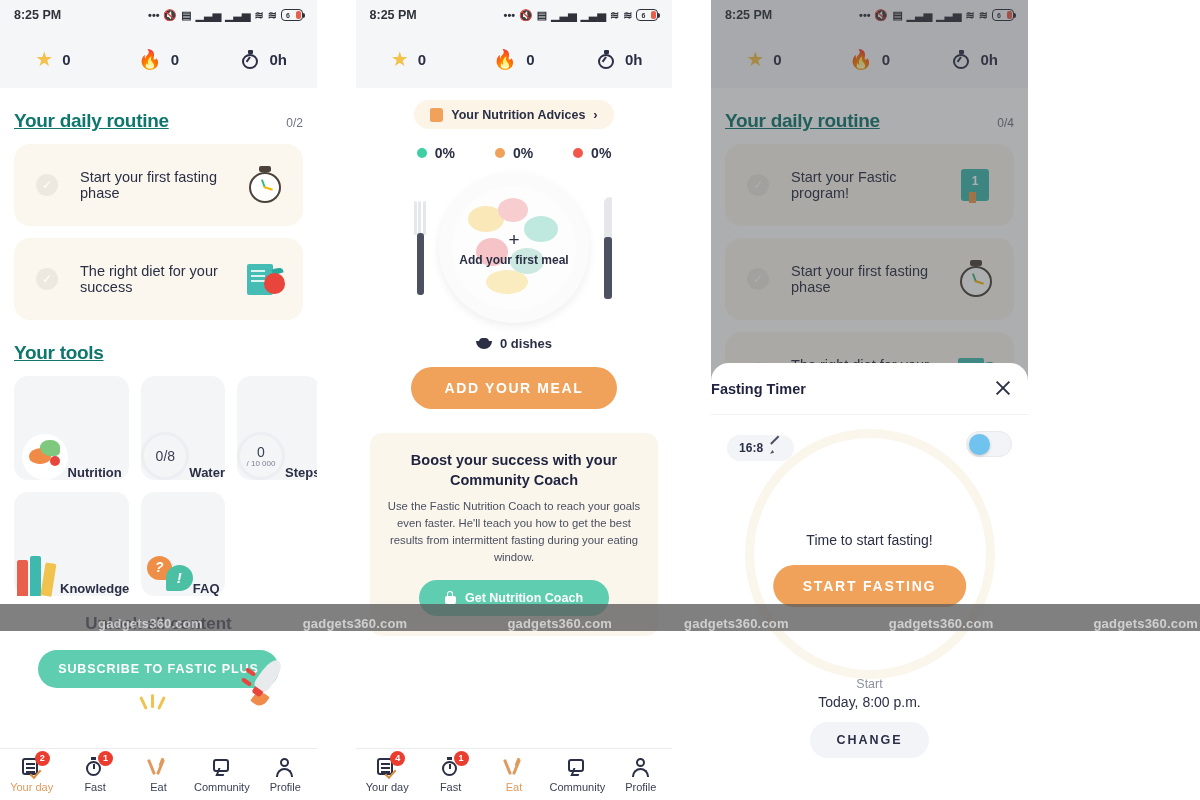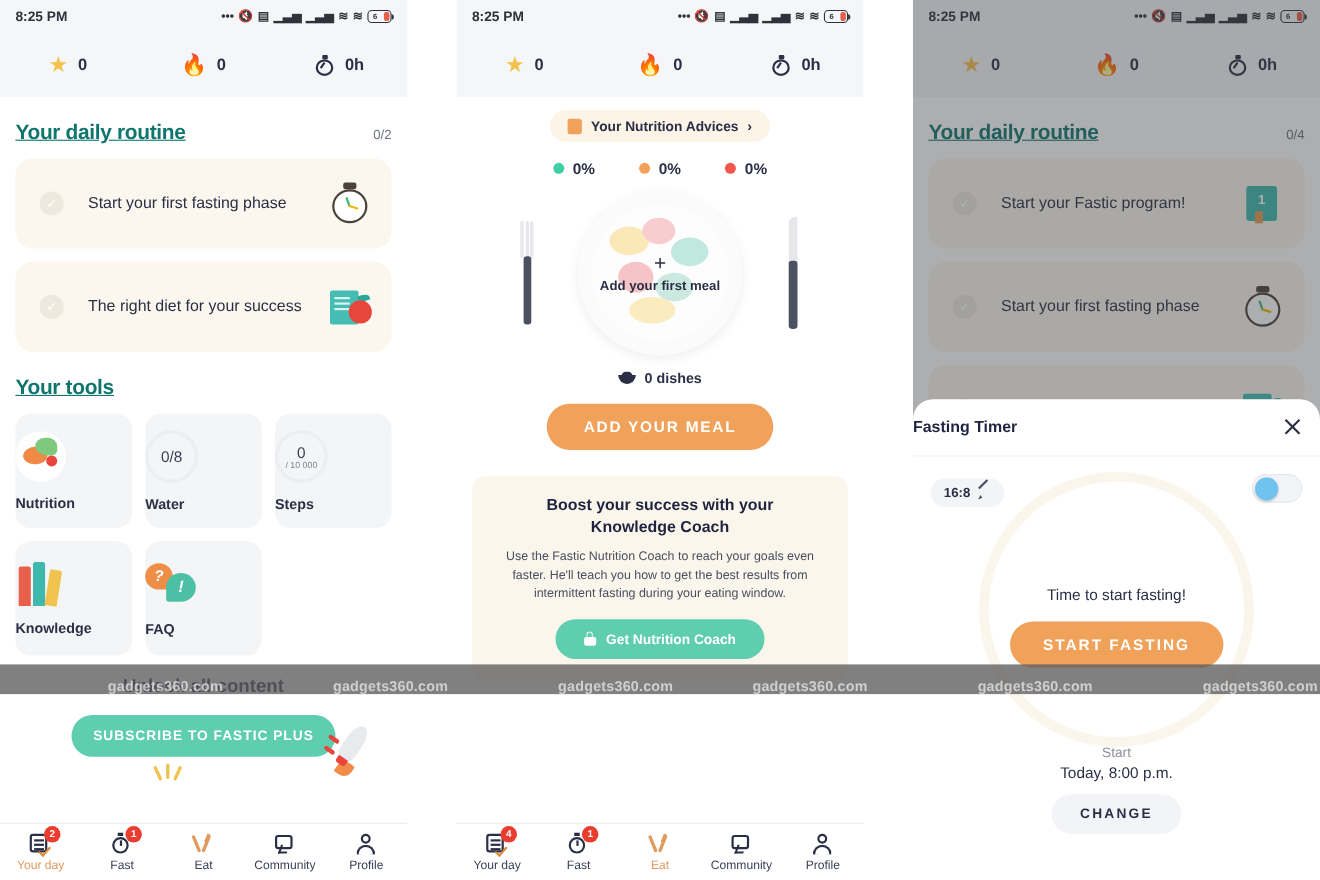--- a/index.html
+++ b/index.html
@@ -2,21 +2,21 @@
 <html><head>
 <meta charset="utf-8">
 <style>
   * { box-sizing: border-box; margin: 0; padding: 0; }
   html, body {
     width: 1200px; height: 800px;
     font-family: "Liberation Sans", sans-serif;
     background: #ffffff;
     overflow: hidden;
   }
-  .stage { position: relative; width: 1200px; height: 800px; display: flex; }
+  .stage { position: relative; width: 1028px; height: 800px; display: flex; }
 
   .panel { position: relative; height: 800px; background: #fff; overflow: hidden; }
   .panel.p1 { width: 370px; }
   .gap { width: 45px; height: 800px; background: #ffffff; }
   .panel.p2 { width: 370px; }
   .gap2 { width: 45px; height: 800px; background: #ffffff; }
   .panel.p3 { width: 370px; }
 
   
   .statusbar {
@@ -104,22 +104,22 @@
   .art-book .num{position:absolute; left:5px; top:9px; width:28px; text-align:center;
      color:#fff; font-size:12px; font-weight:bold;}
   .art-book .mk{position:absolute; left:13px; top:27px; width:7px;height:11px;
      background:#e79b4c;}
 
   
   .tools { padding: 0 14px; margin-top: 12px; display: grid;
     grid-template-columns: repeat(3, 1fr); gap: 12px; }
   .tool {
     height: 104px; border-radius: 14px; background: #f4f5f7;
-    display: flex; flex-direction: column; align-items: flex-start;
-    justify-content: center; gap: 12px;
+    display: flex; flex-direction: row; align-items: flex-end;
+    justify-content: center; gap: 0;
   }
   .tool .tlabel { font-size: 13px; font-weight: bold; color: #2b2f45; }
   .tool .ring {
     width: 48px; height: 48px; border-radius: 50%;
     border: 3px solid #eceef1; display:flex; flex-direction:column;
     align-items:center; justify-content:center;
   }
   .tool .ring .big { font-size: 14px; color: #3a3f55; }
   .tool .ring .small { font-size: 8px; color: #7b8091; margin-top:-1px;}
   .tool .plate { width: 46px; height: 46px; border-radius: 50%; background:#fff;
@@ -600,21 +600,21 @@
           <i class="t"></i>
           <i class="b"></i>
         </span>
       <span>0 dishes</span>
     </div>
 
     <button class="btn-meal">ADD YOUR MEAL</button>
 
     <div class="coach">
       <div class="ct">Boost your success with your</div>
-      <div class="ct">Knowledge Coach</div>
+      <div class="ct">Community Coach</div>
       <div class="cb">Use the Fastic Nutrition Coach to reach your goals even faster. He'll teach you how to get the best results from intermittent fasting during your eating window.</div>
       <button class="btn-coach">
         <span class="lock">
             <i class="sh"></i>
             <i class="bd"></i>
           </span>
         <span>Get Nutrition Coach</span>
       </button>
     </div>
 

